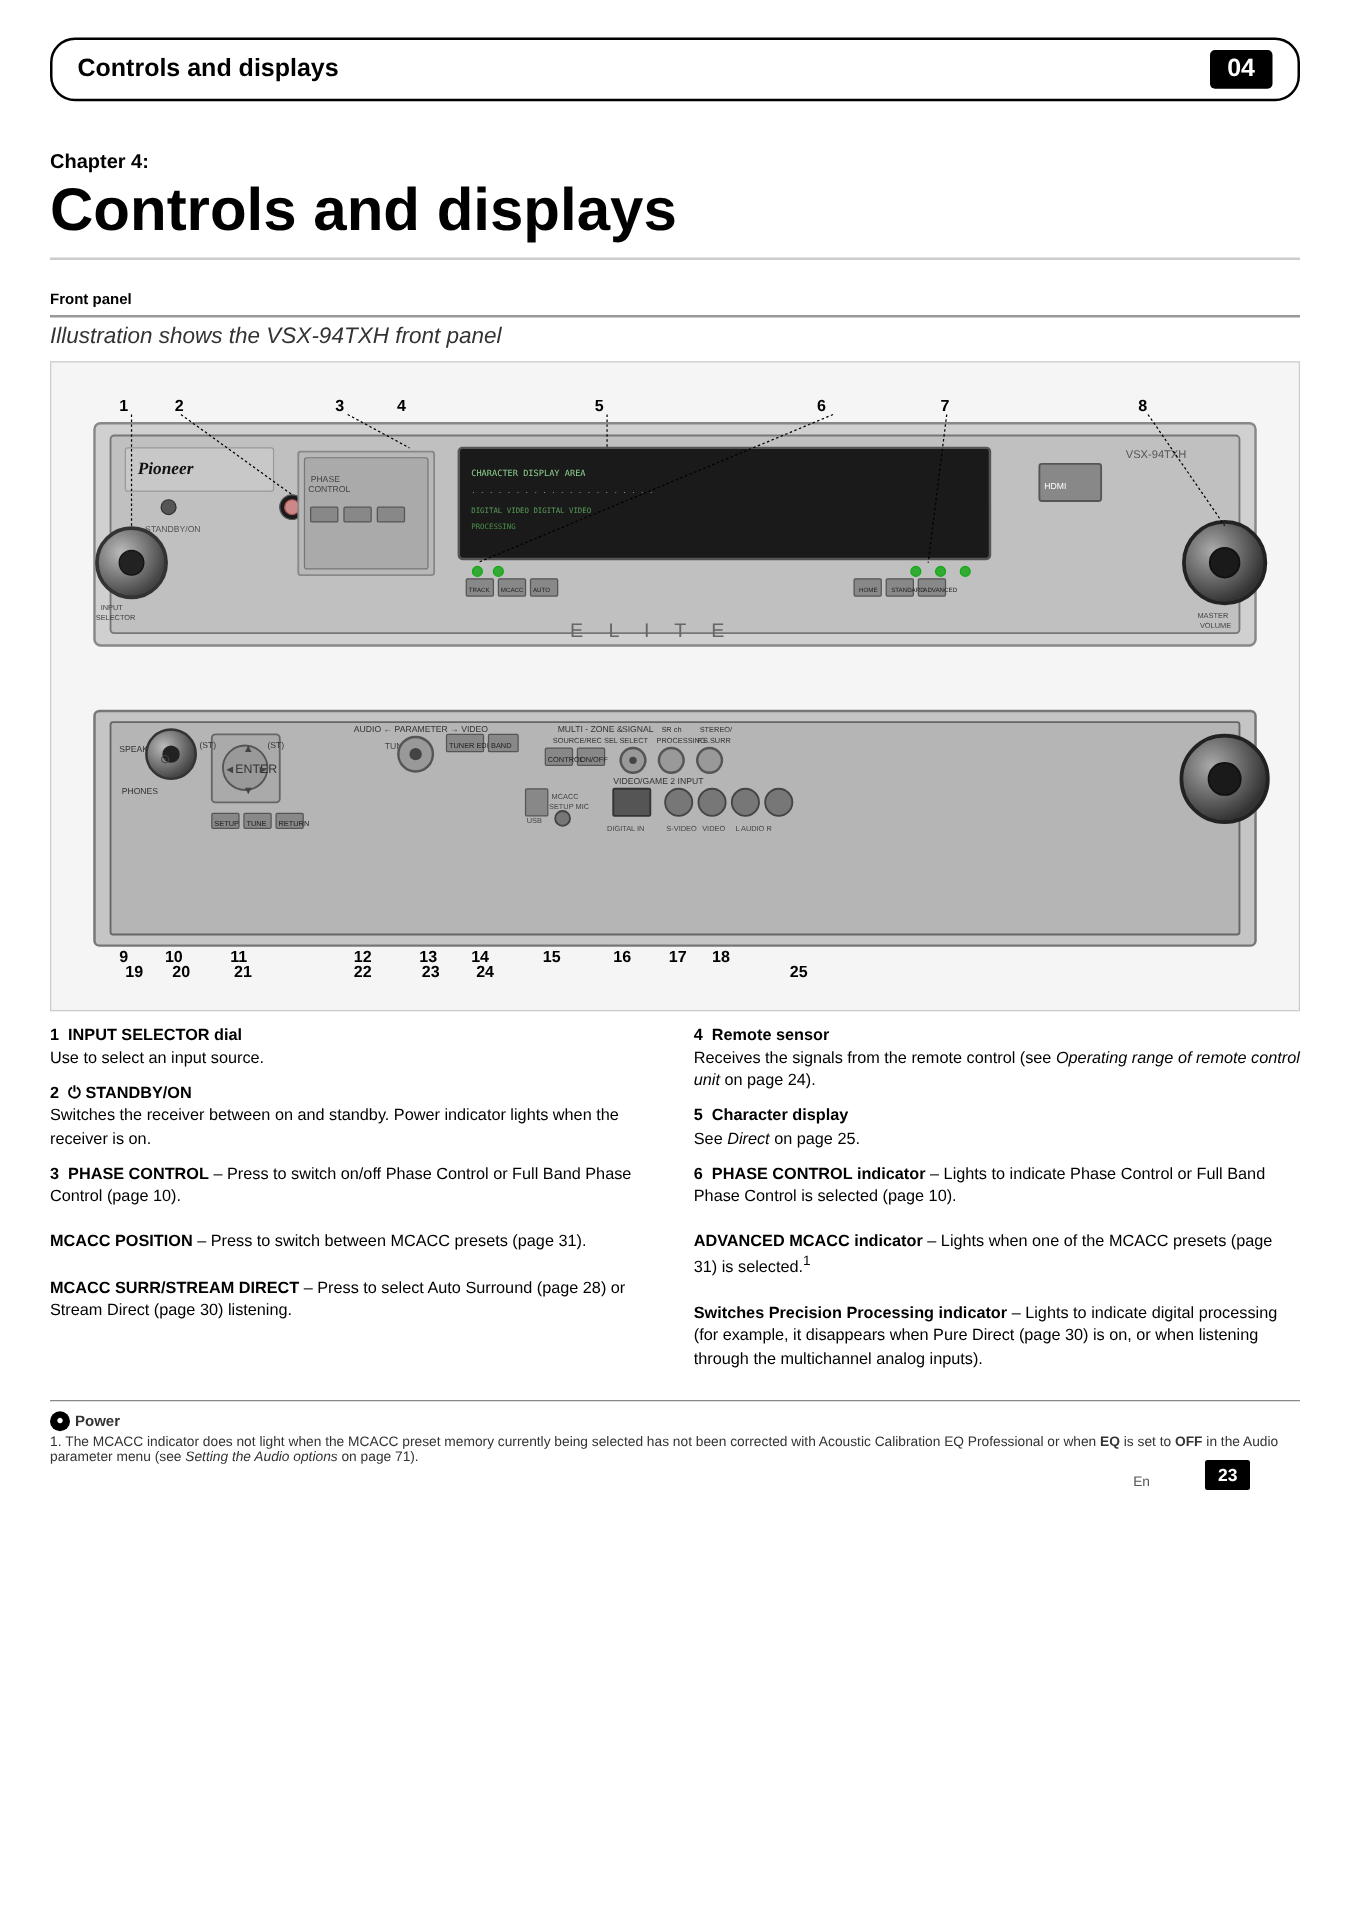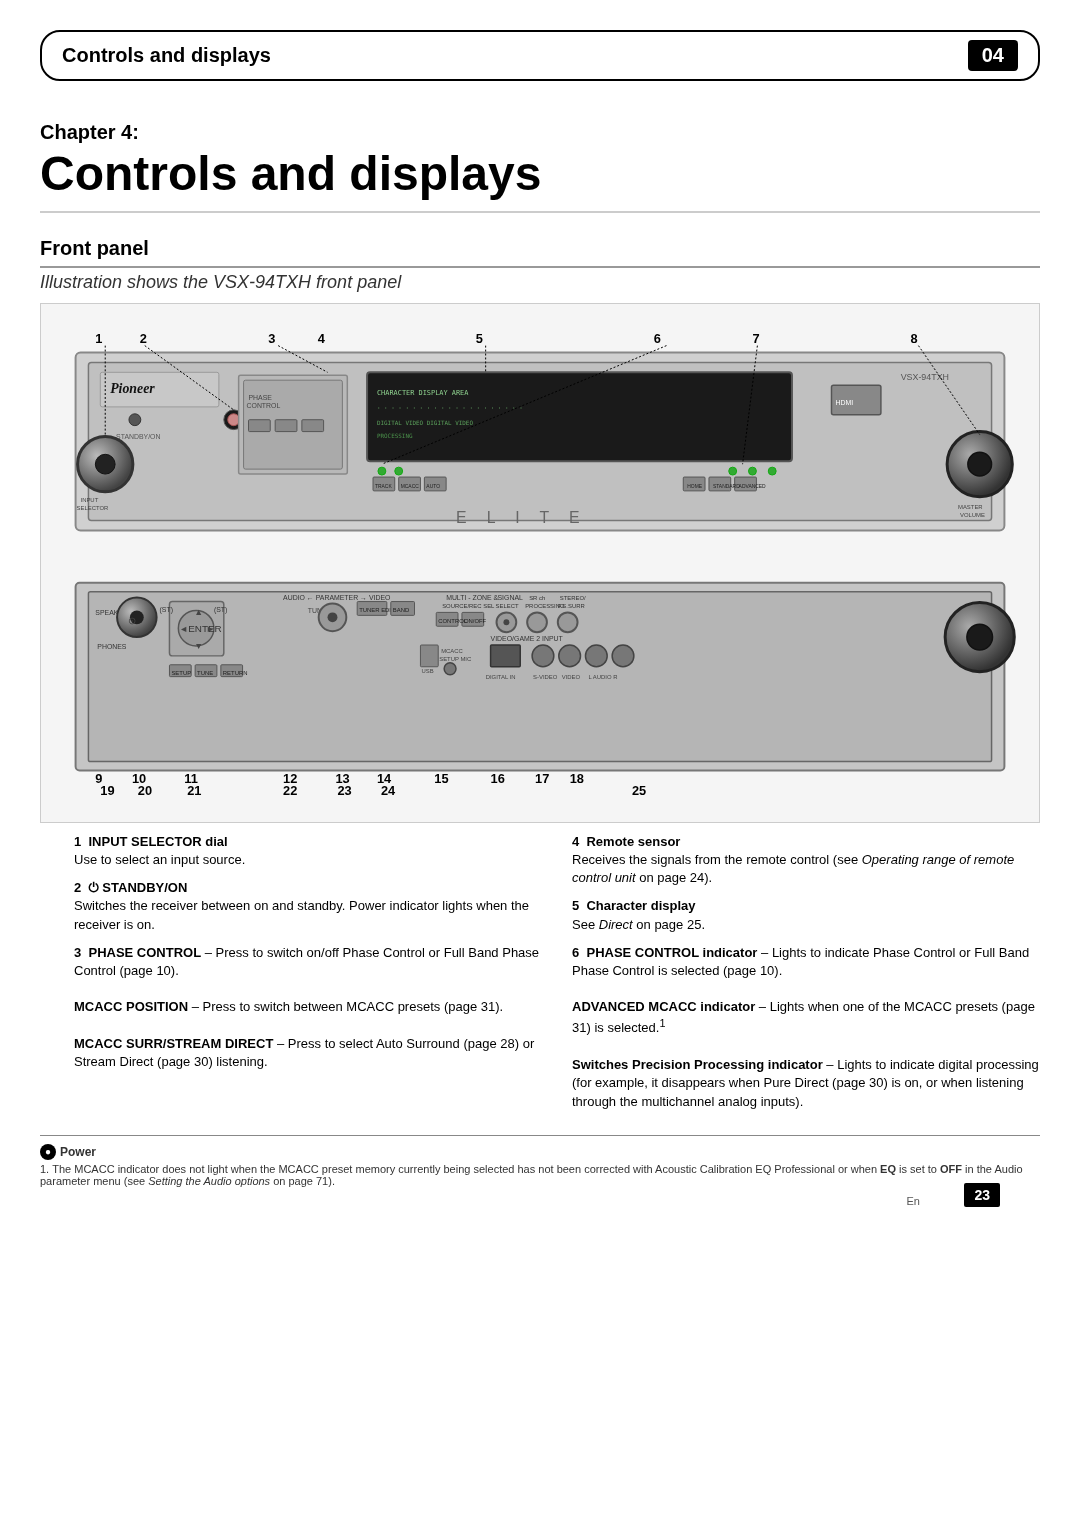--- a/index.html
+++ b/index.html
@@ -40,35 +40,35 @@
       font-size: 20px;
       font-weight: bold;
       padding: 4px 14px;
       border-radius: 4px;
     }
     
     .chapter-area {
       margin: 40px 40px 0 40px;
     }
     .chapter-label {
-      font-size: 20px;
+      font-size: 16px;
       font-weight: bold;
       margin-bottom: 4px;
     }
     .chapter-main-title {
       font-size: 48px;
       font-weight: bold;
       line-height: 1.1;
       border-bottom: 2px solid #ccc;
       padding-bottom: 10px;
       margin-bottom: 0;
     }
     
     .section-title {
-      font-size: 20px;
+      font-size: 12px;
       font-weight: bold;
       margin: 24px 40px 4px 40px;
       border-bottom: 2px solid #999;
       padding-bottom: 6px;
     }
     .section-subtitle {
       font-style: italic;
       font-size: 18px;
       margin: 4px 40px 10px 40px;
       color: #333;
@@ -82,21 +82,20 @@
       height: 520px;
       overflow: hidden;
     }
     
     .content-area {
       margin: 10px 40px 0 40px;
     }
     .content-cols {
       display: flex;
       gap: 30px;
-      margin-left: 34px;
     }
     .col-left {
       flex: 1;
     }
     .col-right {
       flex: 1;
     }
     .desc-item {
       margin-bottom: 10px;
       line-height: 1.4;

